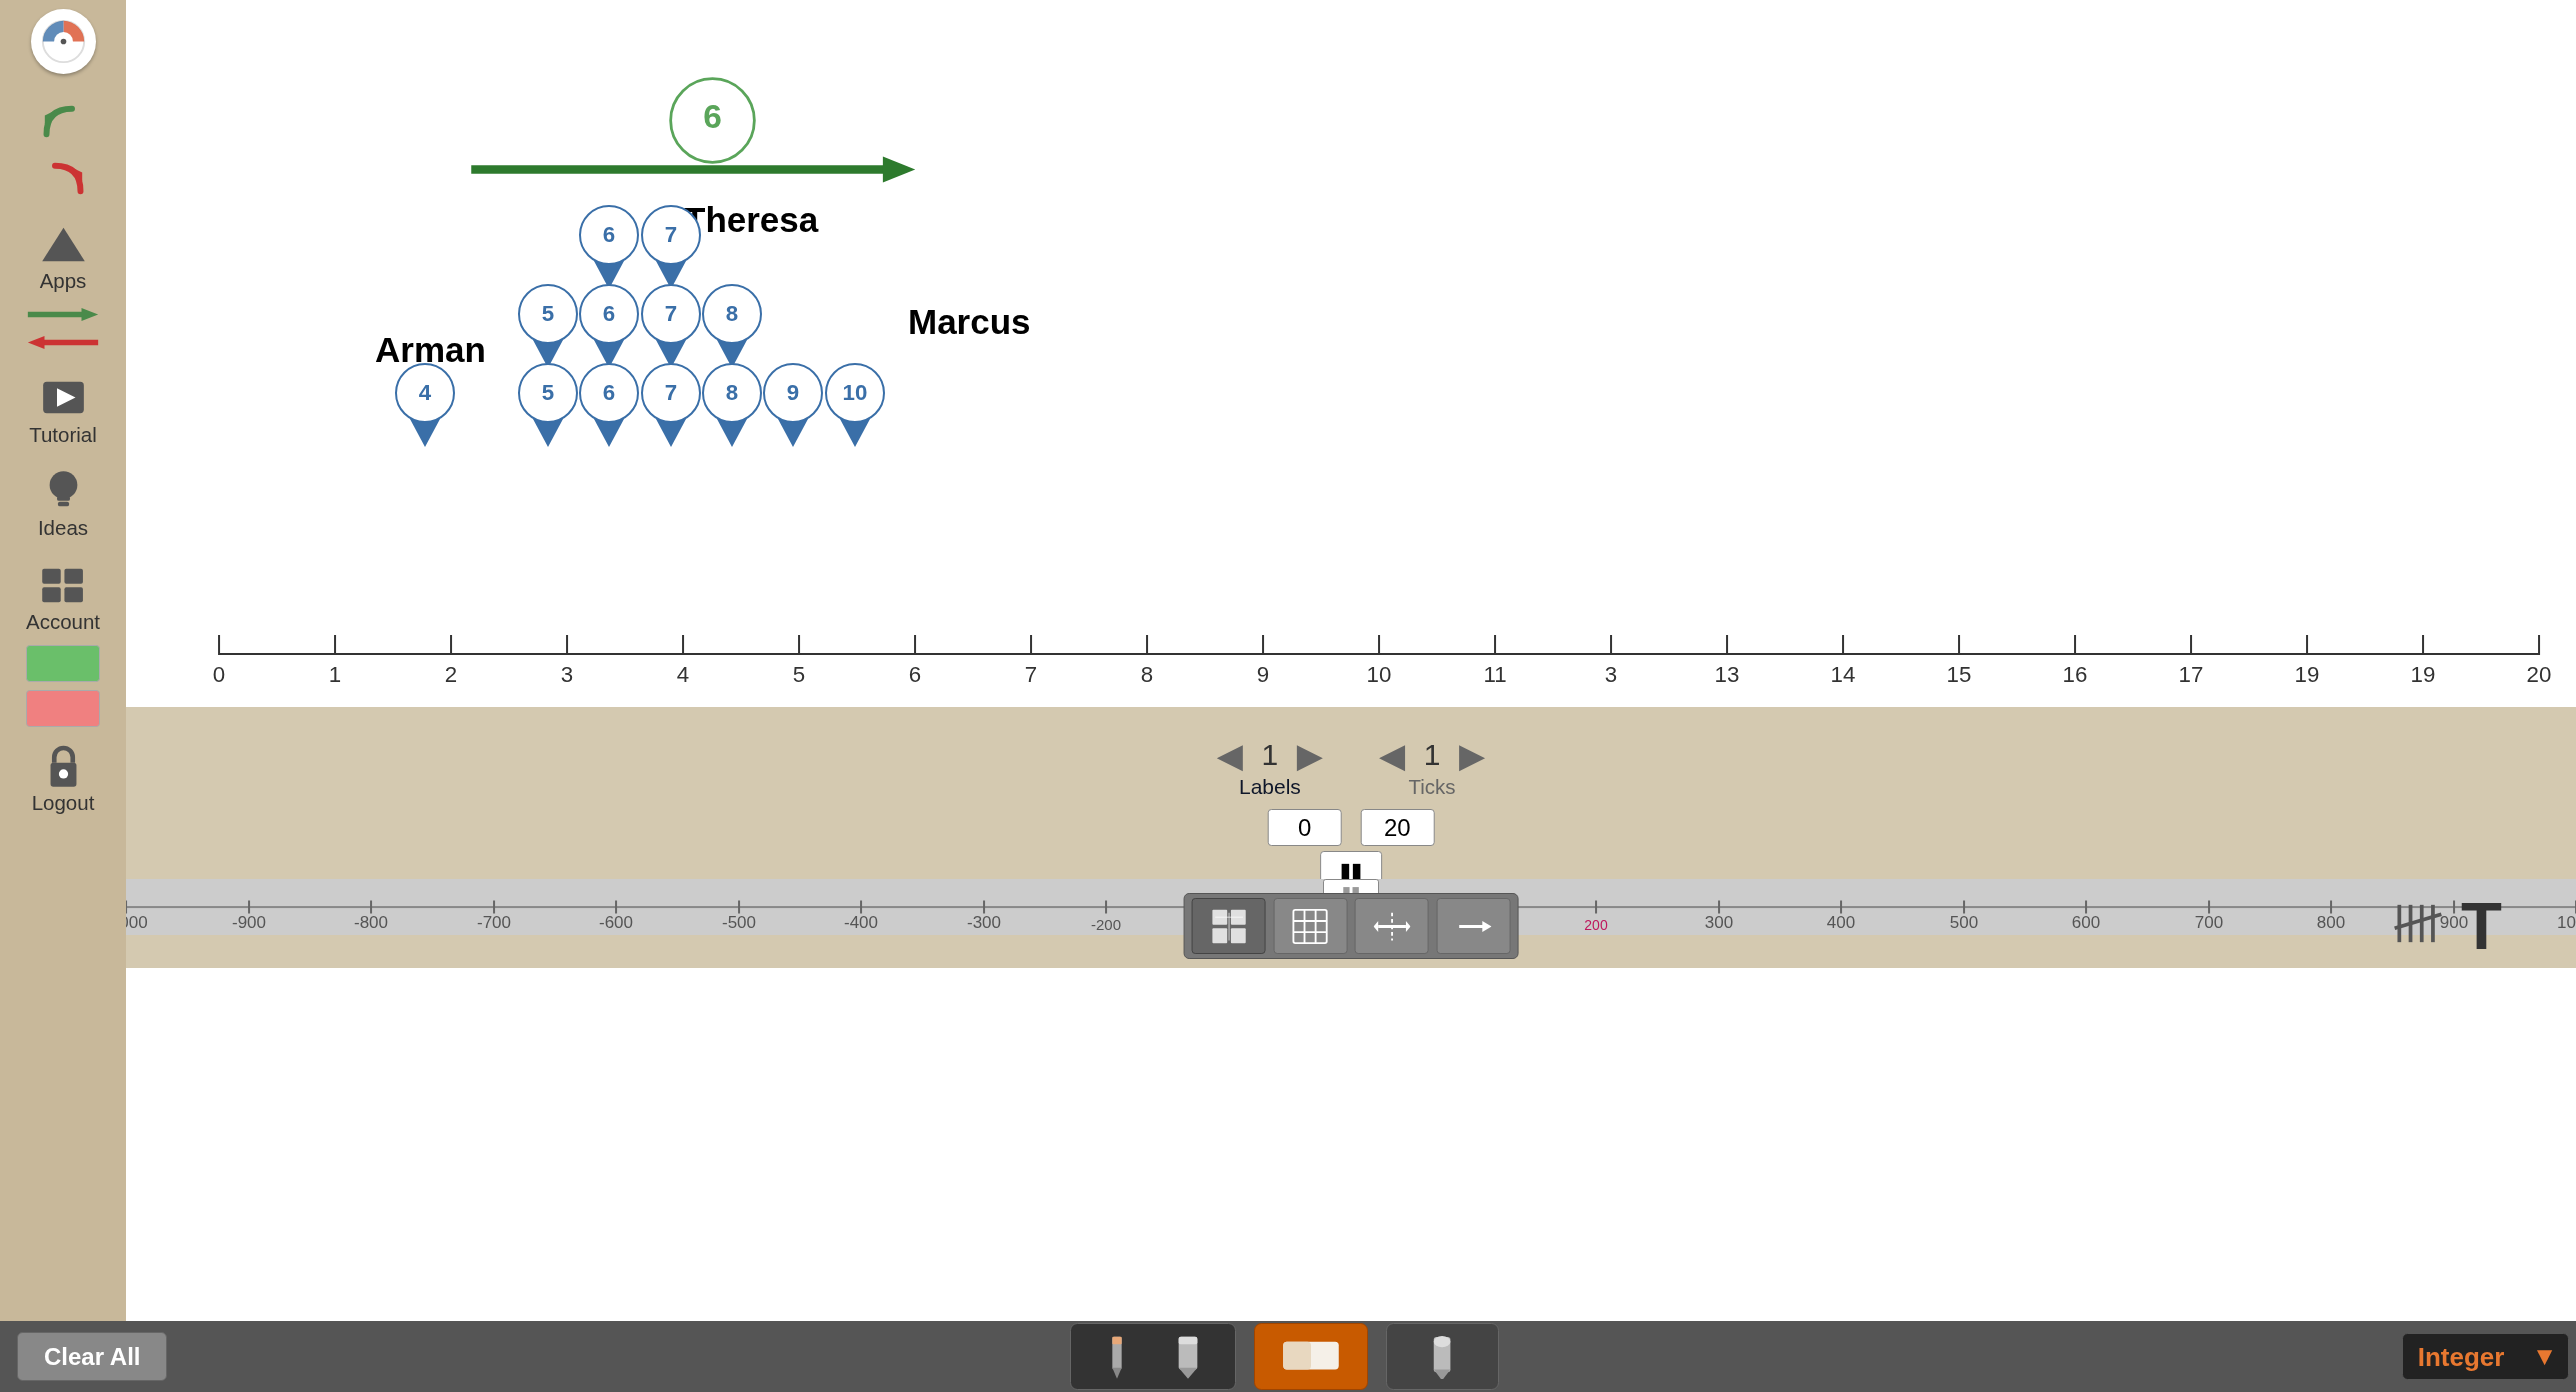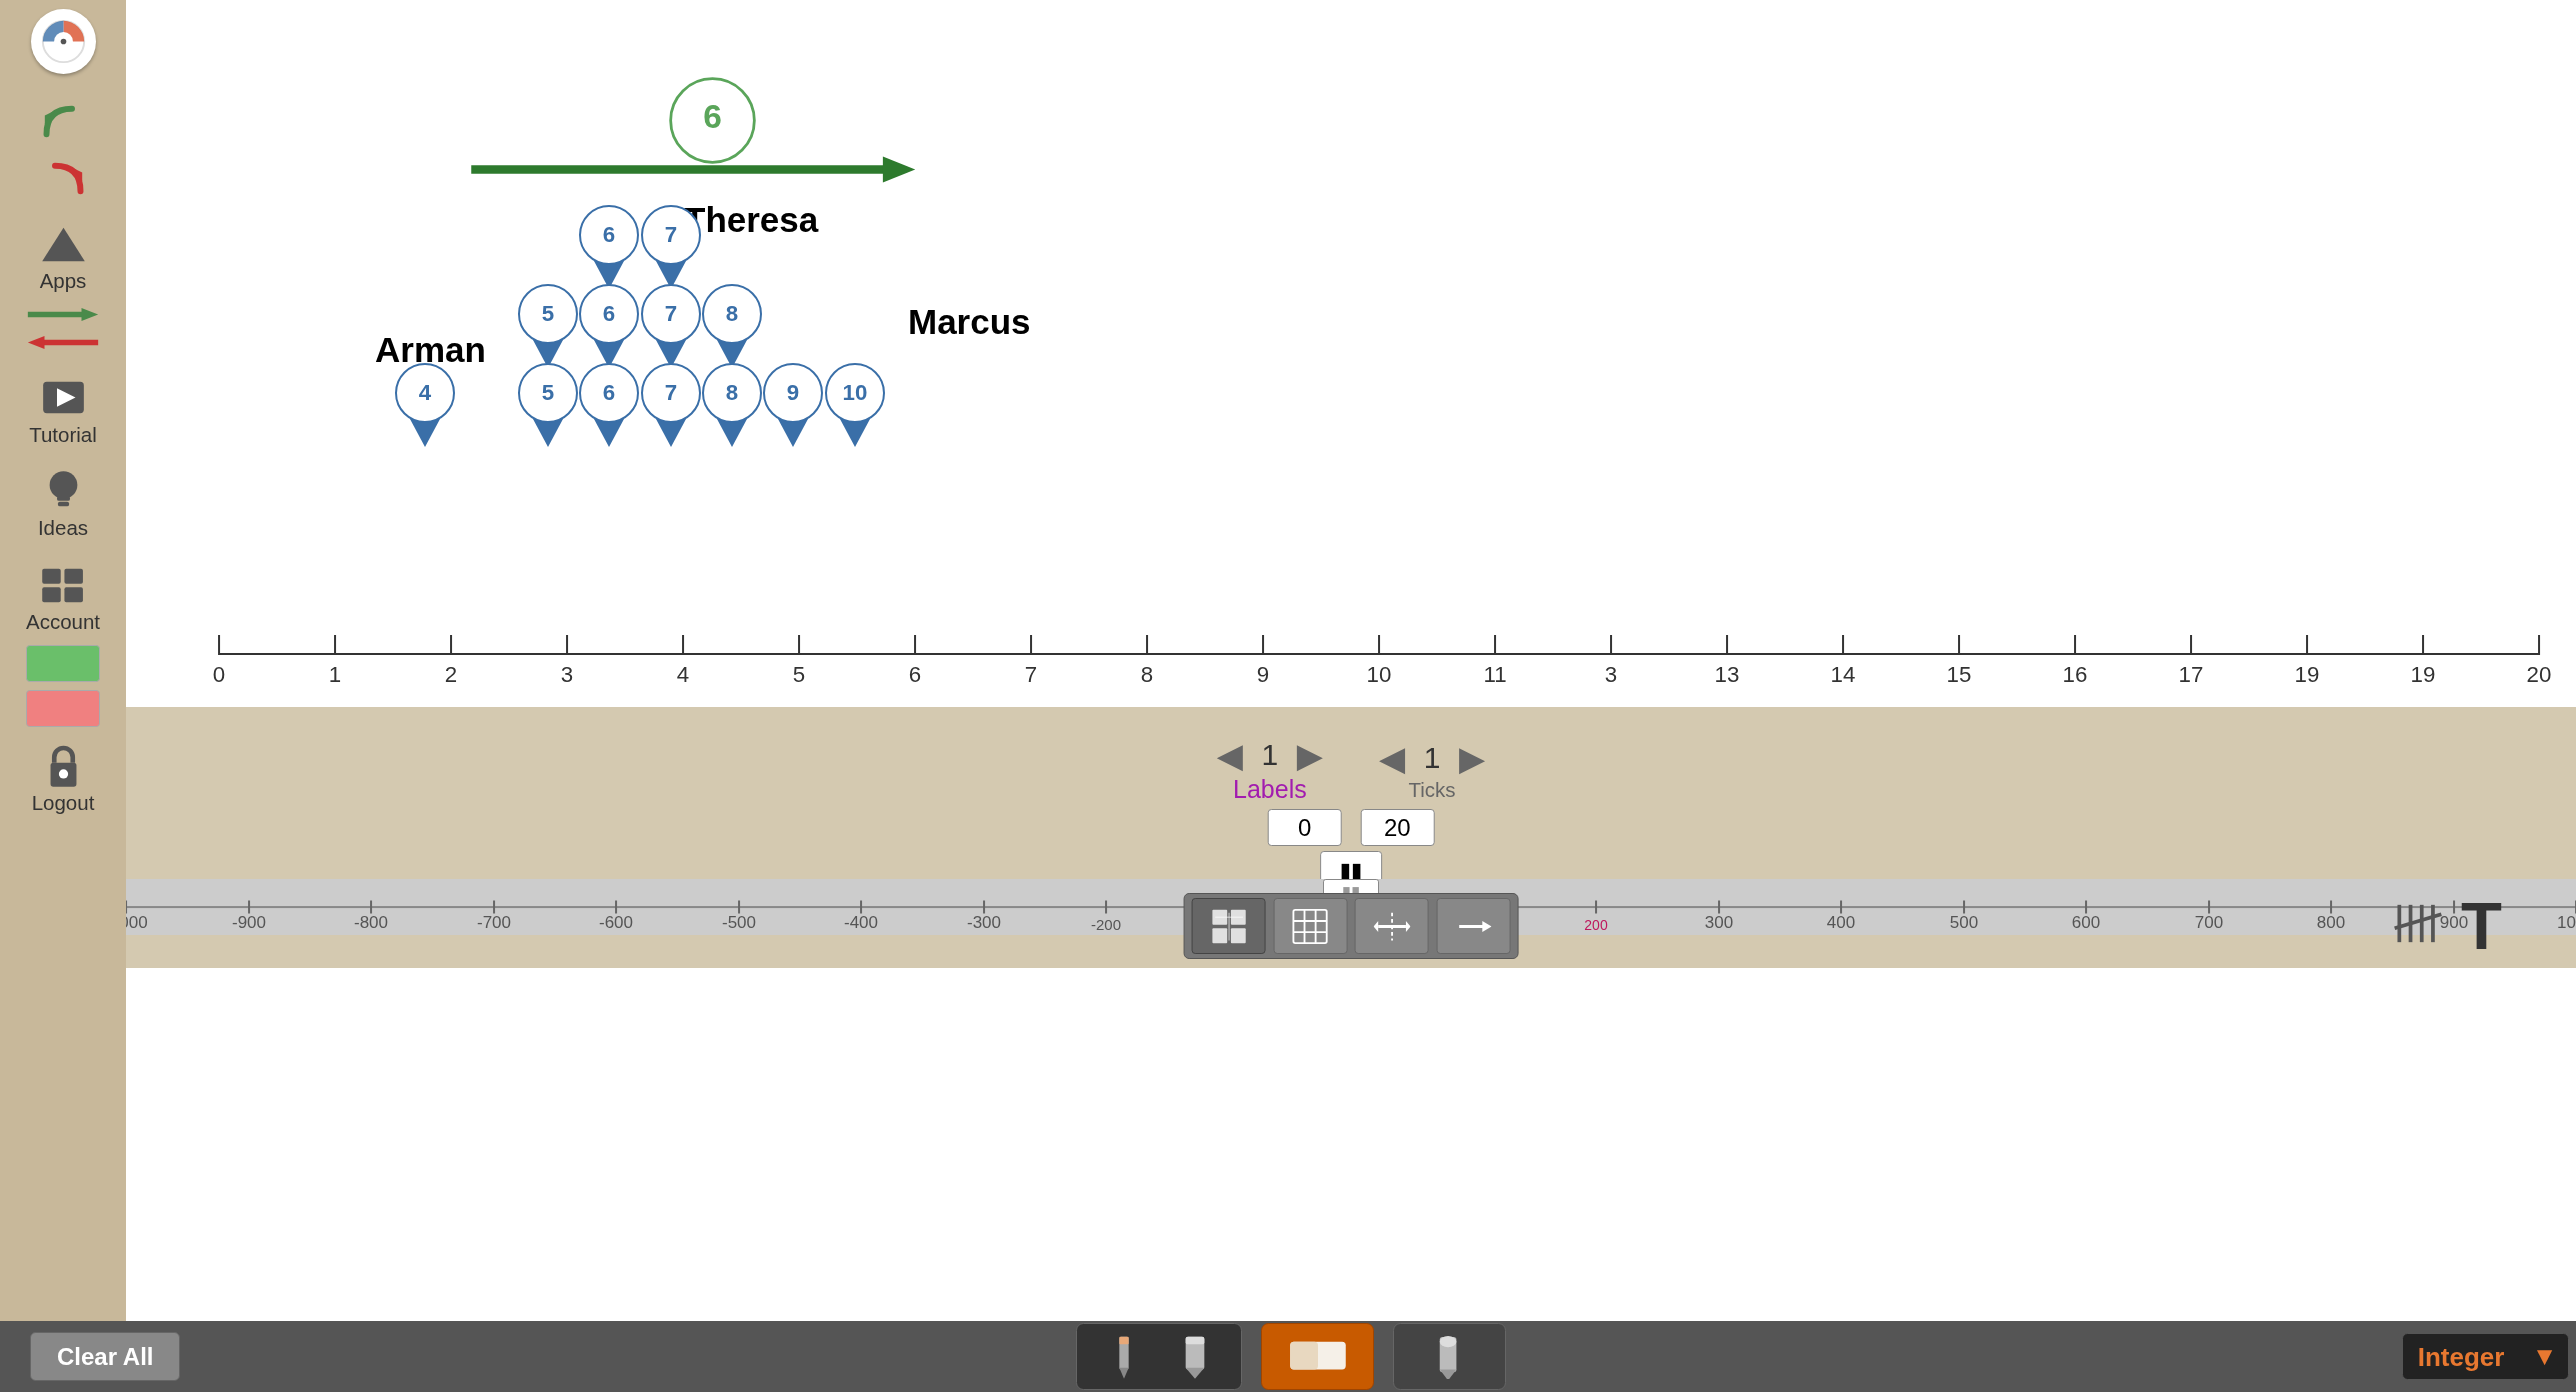--- a/index.html
+++ b/index.html
@@ -442,21 +442,21 @@
   <div id="controls-area" style="position:absolute; top:707px; left:0; right:0; height:261px; background:#d4c9b0;">
 
     <div style="position:absolute; top:28px; left:50%; transform:translateX(-50%); display:flex; align-items:center; gap:56px;">
 
       <div style="display:flex; flex-direction:column; align-items:center;">
         <div style="display:flex; align-items:center; gap:18.6px;">
           <button style="background:none; border:none; font-size:34px; color:#666; cursor:pointer;">◀</button>
           <span style="font-size:30px; color:#333;">1</span>
           <button style="background:none; border:none; font-size:34px; color:#666; cursor:pointer;">▶</button>
         </div>
-        <span style="font-size:25px; color:#a21caf;">Labels</span>
+        <span style="font-size:21px; color:#0f172a;">Labels</span>
       </div>
 
       <div style="display:flex; flex-direction:column; align-items:center;">
         <div style="display:flex; align-items:center; gap:18.6px;">
           <button style="background:none; border:none; font-size:34px; color:#666; cursor:pointer;">◀</button>
           <span style="font-size:30px; color:#333;">1</span>
           <button style="background:none; border:none; font-size:34px; color:#666; cursor:pointer;">▶</button>
         </div>
         <span style="font-size:20.5px; color:#666;">Ticks</span>
       </div>
@@ -570,21 +570,21 @@
           <line x1="5" y1="30" x2="55" y2="15" stroke="#555" stroke-width="4"></line>
         </svg>
       </div>
       <div style="font-size:67px; font-weight:bold; color:#333; cursor:pointer; line-height:1;">T</div>
     </div>
   </div>
 </div>
 
 <div id="bottom-toolbar" style="position:absolute; bottom:0; left:0; right:0; height:71px; background:#555; display:flex; align-items:center; z-index:20;">
 
-  <button style="margin-left:30px; background:#888; border:1.9px solid #666; border-radius:5.6px; color:white; font-size:24px; padding:9.3px 26px; cursor:pointer; font-weight:bold;">Clear All</button>
+  <button style="margin-left:17px; background:#888; border:1.9px solid #666; border-radius:5.6px; color:white; font-size:24px; padding:9.3px 26px; cursor:pointer; font-weight:bold;">Clear All</button>
 
   <div style="flex:1; display:flex; justify-content:center; align-items:center; gap:18.6px;">
 
     <div style="background:#333; border-radius:7.4px; padding:7.4px 18.6px; display:flex; align-items:center; gap:15px; border:1.9px solid #666;">
 
       <div style="cursor:pointer;">
         <svg width="56" height="47" viewBox="0 0 60 50">
           <rect x="25" y="5" width="10" height="35" rx="2" fill="#aaa"></rect>
           <polygon points="25,38 35,38 30,50" fill="#888"></polygon>
           <rect x="25" y="5" width="10" height="8" rx="1" fill="#e8a878"></rect>

